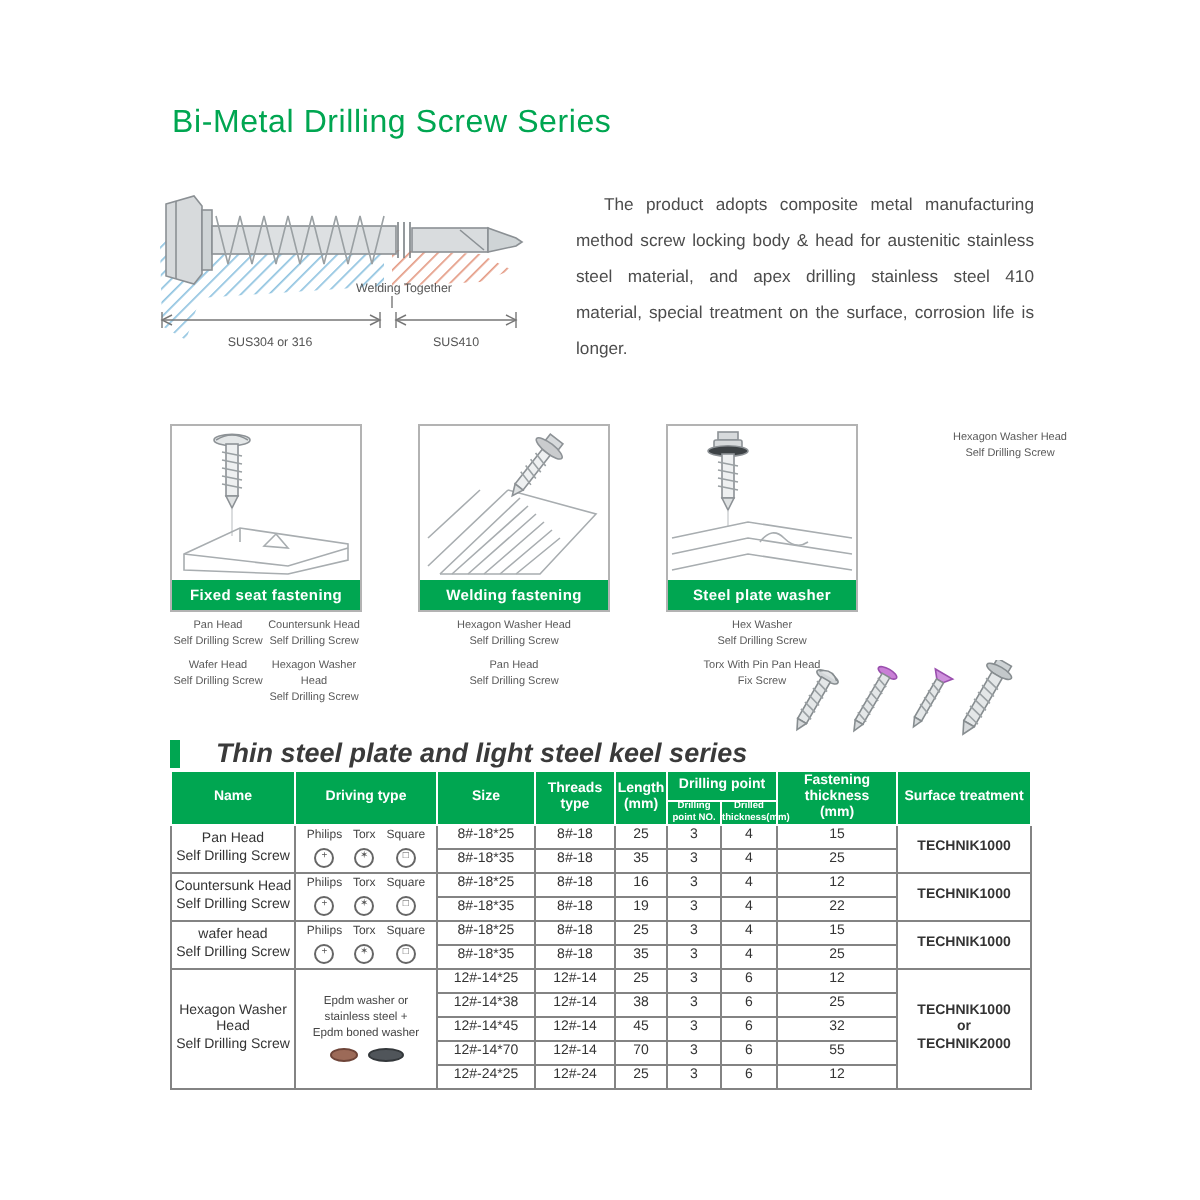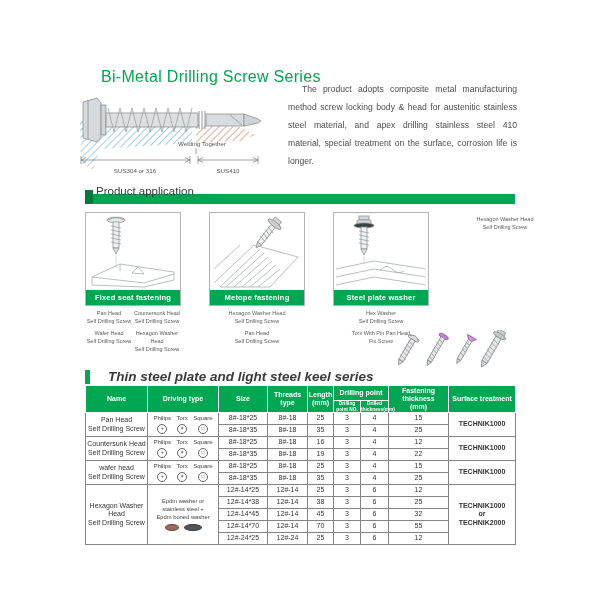--- a/index.html
+++ b/index.html
@@ -1,23 +1,23 @@
 <!DOCTYPE html>
 <html><head>
 <meta charset="utf-8">
 <style>
   html,body{margin:0;padding:0;background:#fff;}
   body{width:600px;height:600px;font-family:"Liberation Sans",sans-serif;}
   .page{position:relative;width:600px;height:600px;overflow:hidden;background:#fff;}
 
-  .page-title{position:absolute;left:85px;top:52px;margin:16px;font-size:16px;font-weight:500;
+  .page-title{position:absolute;left:85px;top:52px;margin:1px;font-size:16px;font-weight:500;
     color:#00a651;letter-spacing:.3px;}
 
   .hero-svg{position:absolute;left:80px;top:88px;width:192px;height:96px;}
-  .desc{position:absolute;left:288px;top:80px;width:229px;margin:0;font-size:8.6px;line-height:2.1;
+  .desc{position:absolute;left:288px;top:93px;width:229px;margin:0;font-size:8.6px;line-height:2.1;
     color:#4c4c4c;text-align:justify;text-indent:14px;word-spacing:1px;}
 
   .section-bar{position:absolute;left:85px;top:185px;width:430px;height:20px;}
   .section-bar .bar{position:absolute;left:0;top:9px;width:430px;height:10px;background:#00a651;}
   .section-bar .sq{position:absolute;left:0;top:5px;width:8px;height:14px;background:#007a3c;z-index:2;}
   .section-bar .bar-label{position:absolute;left:11px;top:0;font-size:11.5px;color:#3a3a3a;z-index:3;}
 
   .panels{position:absolute;left:85px;top:212px;width:430px;display:flex;gap:28px;}
   .panel{width:96px;flex:0 0 96px;}
   .panel-box{position:relative;width:94px;height:92px;border:1px solid #b3b3b3;background:#fff;}
@@ -92,25 +92,20 @@
       <path d="M6 69.5 L1 72 L6 74.5 M105 69.5 L110 72 L105 74.5 M123 69.5 L118 72 L123 74.5 M173 69.5 L178 72 L173 74.5"></path>
       <path d="M116 66 V60"></path>
     </g>
     <text x="122" y="58" text-anchor="middle" font-size="6.2" fill="#555">Welding Together</text>
     <text x="55" y="85" text-anchor="middle" font-size="6.2" fill="#555">SUS304 or 316</text>
     <text x="148" y="85" text-anchor="middle" font-size="6.2" fill="#555">SUS410</text>
   </svg>
 
   <p class="desc">The product adopts composite metal manufacturing method screw locking body &amp; head for austenitic stainless steel material, and apex drilling stainless steel 410 material, special treatment on the surface, corrosion life is longer.</p>
 
-  <div class="section-bar">
-    <span class="sq"></span>
-    <span class="bar"></span>
-    <span class="bar-label">Product application</span>
-  </div>
 
   <div class="panels">
 
     <div class="panel">
       <div class="panel-box">
         <svg class="panel-art" viewBox="0 0 94 77">
           <g stroke="#8d9296" stroke-width="0.8" fill="#eef0f1">
             <ellipse cx="30" cy="7" rx="9" ry="2.8" fill="#e4e7e8"></ellipse>
             <path d="M22 7 Q30 2 38 7" fill="none"></path>
             <rect x="27" y="9" width="6" height="26"></rect>
@@ -145,21 +140,21 @@
             <path d="M44 32 L88 44 L60 74 L10 74"></path>
           </g>
           <g transform="translate(64,12) rotate(38)" stroke="#8d9296" stroke-width="0.8" fill="#e4e7e8">
             <rect x="-4" y="-7" width="8" height="5" fill="#d7dadc"></rect>
             <ellipse cx="0" cy="-1" rx="8" ry="2.5" fill="#caccce"></ellipse>
             <rect x="-2.5" y="1.5" width="5" height="22" fill="#eef0f1"></rect>
             <path d="M-4 5 L4 7 M-4 9 L4 11 M-4 13 L4 15 M-4 17 L4 19" fill="none" stroke="#9aa0a3"></path>
             <path d="M-2.5 23.5 L2.5 23.5 L0 29 Z" fill="#dfe2e3"></path>
           </g>
         </svg>
-        <div class="panel-title">Metope fastening</div>
+        <div class="panel-title">Welding fastening</div>
       </div>
       <div class="panel-captions cols1">
           <div class="cap">Hexagon Washer Head
 Self Drilling Screw</div>
           <div class="cap">Pan Head
 Self Drilling Screw</div>
         </div>
     </div>
 
     <div class="panel">

